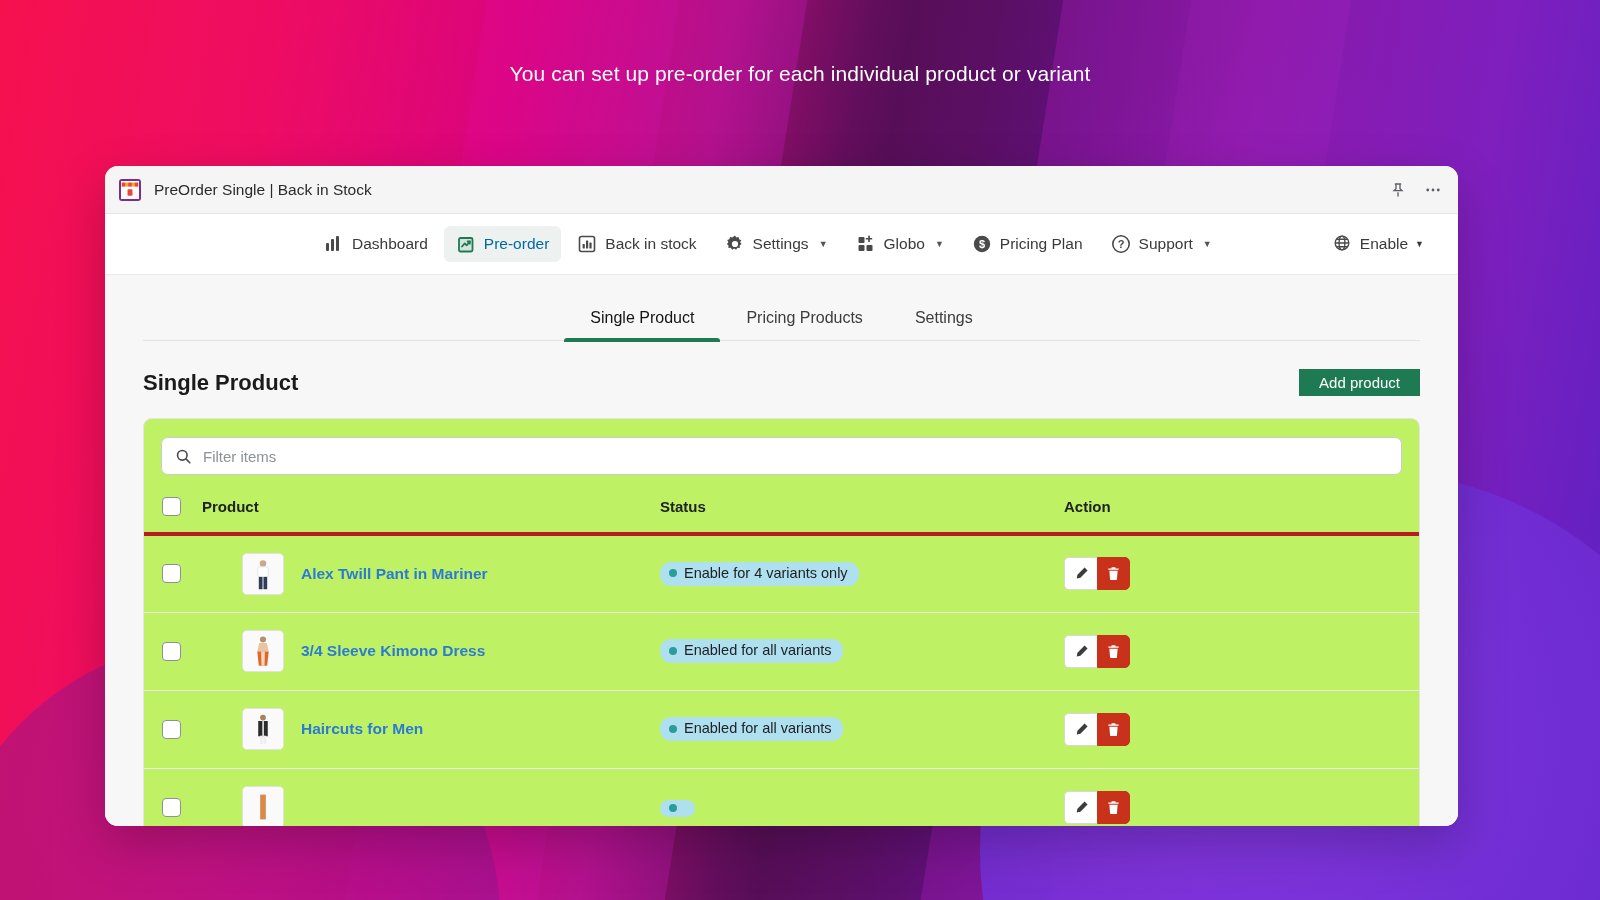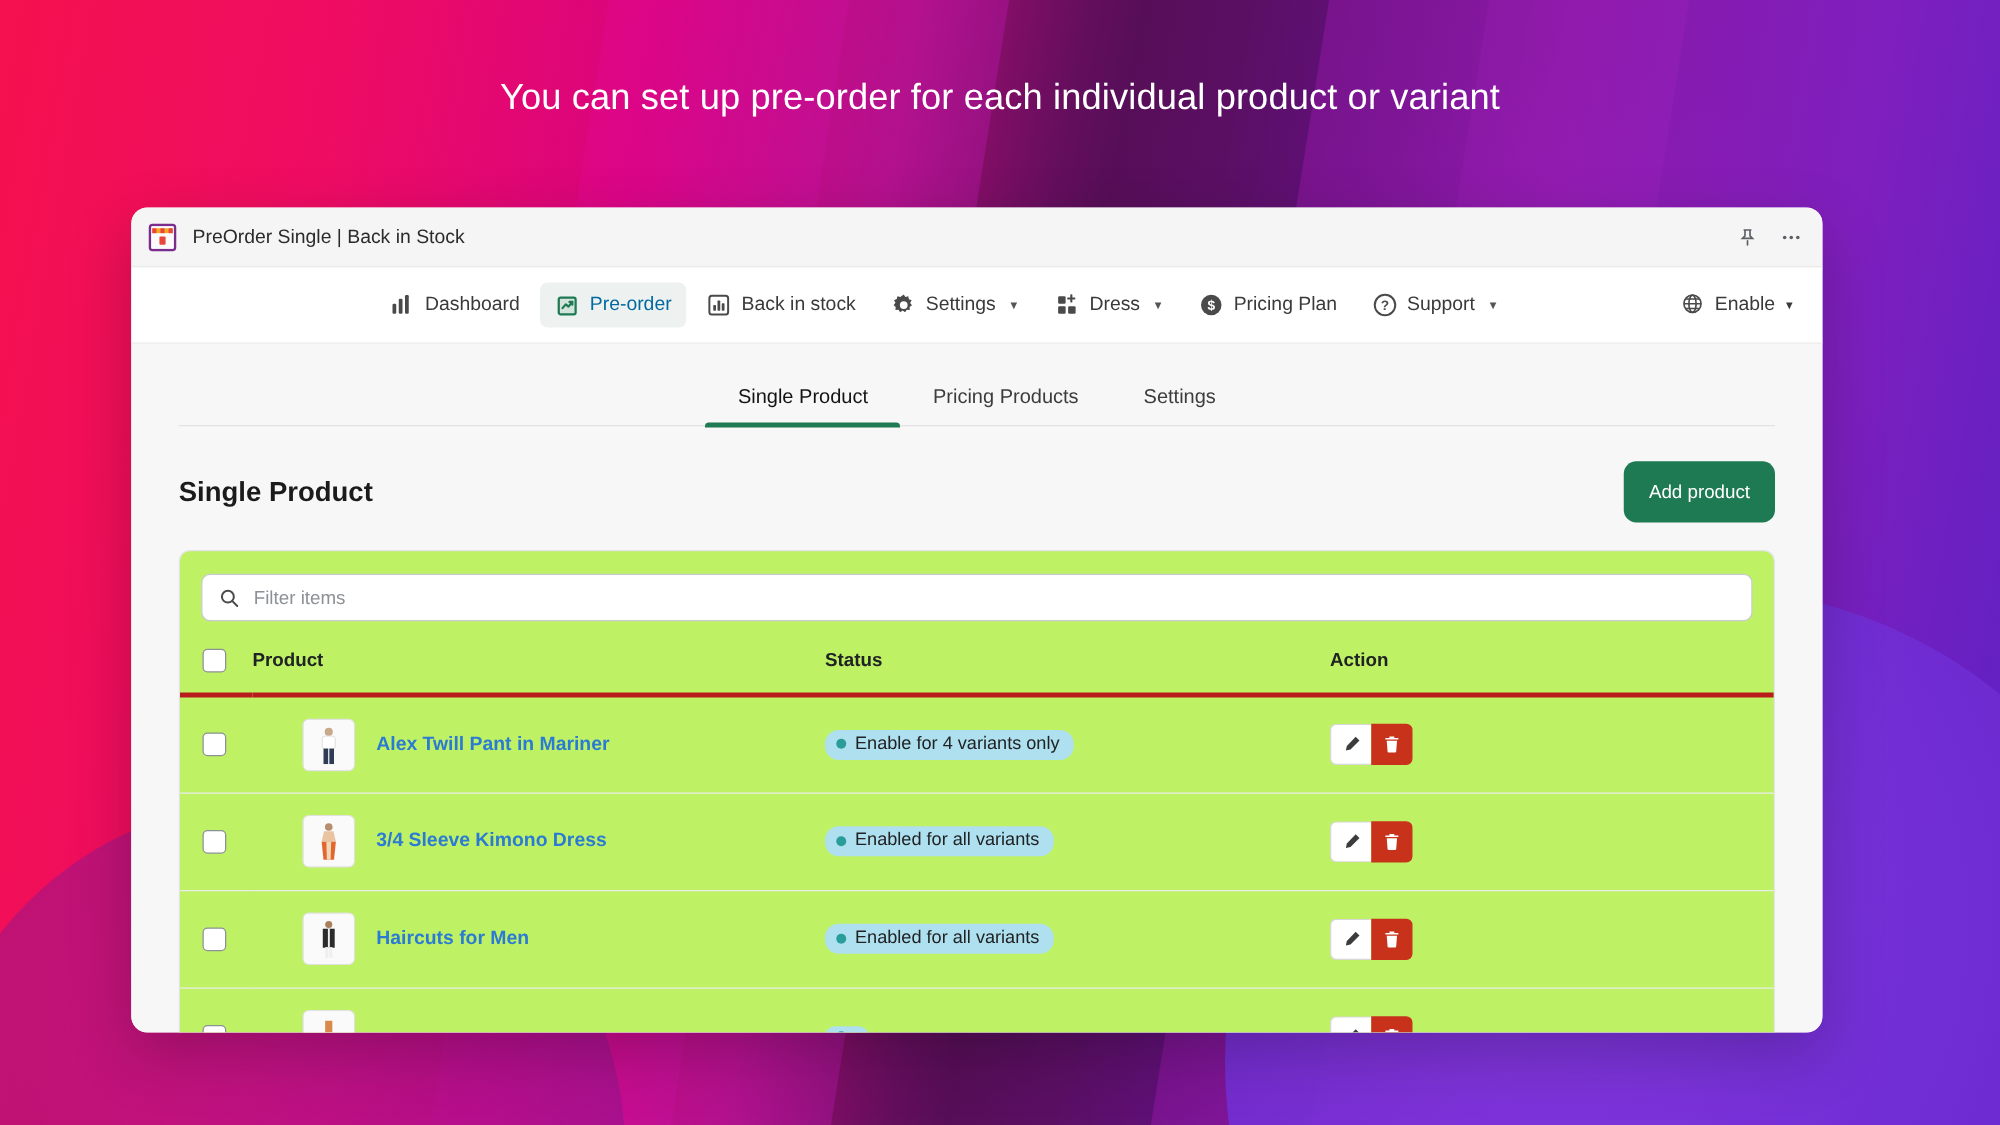--- a/index.html
+++ b/index.html
@@ -64,21 +64,21 @@
   }
 
   
   #headline {
     position: absolute;
     top: 62px;
     left: 0;
     width: 100%;
     text-align: center;
     color: #ffffff;
-    font-size: 29px;
+    font-size: 21px;
     font-weight: 400;
     letter-spacing: 0.1px;
     z-index: 3;
   }
 
   
   #window {
     position: absolute;
     left: 105px;
     top: 166px;
@@ -122,21 +122,21 @@
   }
   .tb-btn { display: flex; align-items: center; justify-content: center; cursor: default; }
 
   
   #navbar {
     height: 61px;
     background: #ffffff;
     border-bottom: 1px solid #EAEAEA;
     display: flex;
     align-items: center;
-    padding: 0 18px;
+    padding: 0 30px;
     position: relative;
   }
   #nav-items {
     display: flex;
     align-items: center;
     gap: 4px;
     margin: 0 auto 0 177px;
   }
   .nav-item {
     display: flex;
@@ -211,22 +211,22 @@
   #page-title {
     font-size: 22px;
     font-weight: bold;
     color: #1b1b1b;
   }
   #add-product {
     margin-left: auto;
     background: #1E7A53;
     color: #fff;
     font-size: 15px;
-    padding: 16px 20px;
-    border-radius: 10px;
+    padding: 5px 20px;
+    border-radius: 0;
     border: none;
     font-family: inherit;
     cursor: pointer;
   }
 
   
   #card {
     margin: 22px 38px 0 38px;
     background: #bef264;
     border: 1px solid #E4E4E4;
@@ -439,21 +439,21 @@
       <div class="nav-item">
         <span class="nav-icon">
           <svg viewBox="0 0 20 20" width="20" height="20" fill="#4a4a4a">
             <rect x="2.5" y="3" width="6" height="6" rx="1"></rect>
             <rect x="2.5" y="11" width="6" height="6" rx="1"></rect>
             <rect x="10.5" y="11" width="6" height="6" rx="1"></rect>
             <rect x="12.2" y="1.4" width="1.7" height="6.6" rx="0.6"></rect>
             <rect x="9.7" y="3.9" width="6.6" height="1.7" rx="0.6"></rect>
           </svg>
         </span>
-        <span>Dress</span>
+        <span>Globo</span>
         <span class="caret">▼</span>
       </div>
 
       <div class="nav-item">
         <span class="nav-icon">
           <svg viewBox="0 0 20 20" width="20" height="20">
             <circle cx="10" cy="10" r="8.2" fill="#4a4a4a"></circle>
             <text x="10" y="14.3" font-family="Liberation Sans, sans-serif" font-size="11" font-weight="bold" fill="#fff" text-anchor="middle">$</text>
           </svg>
         </span>

